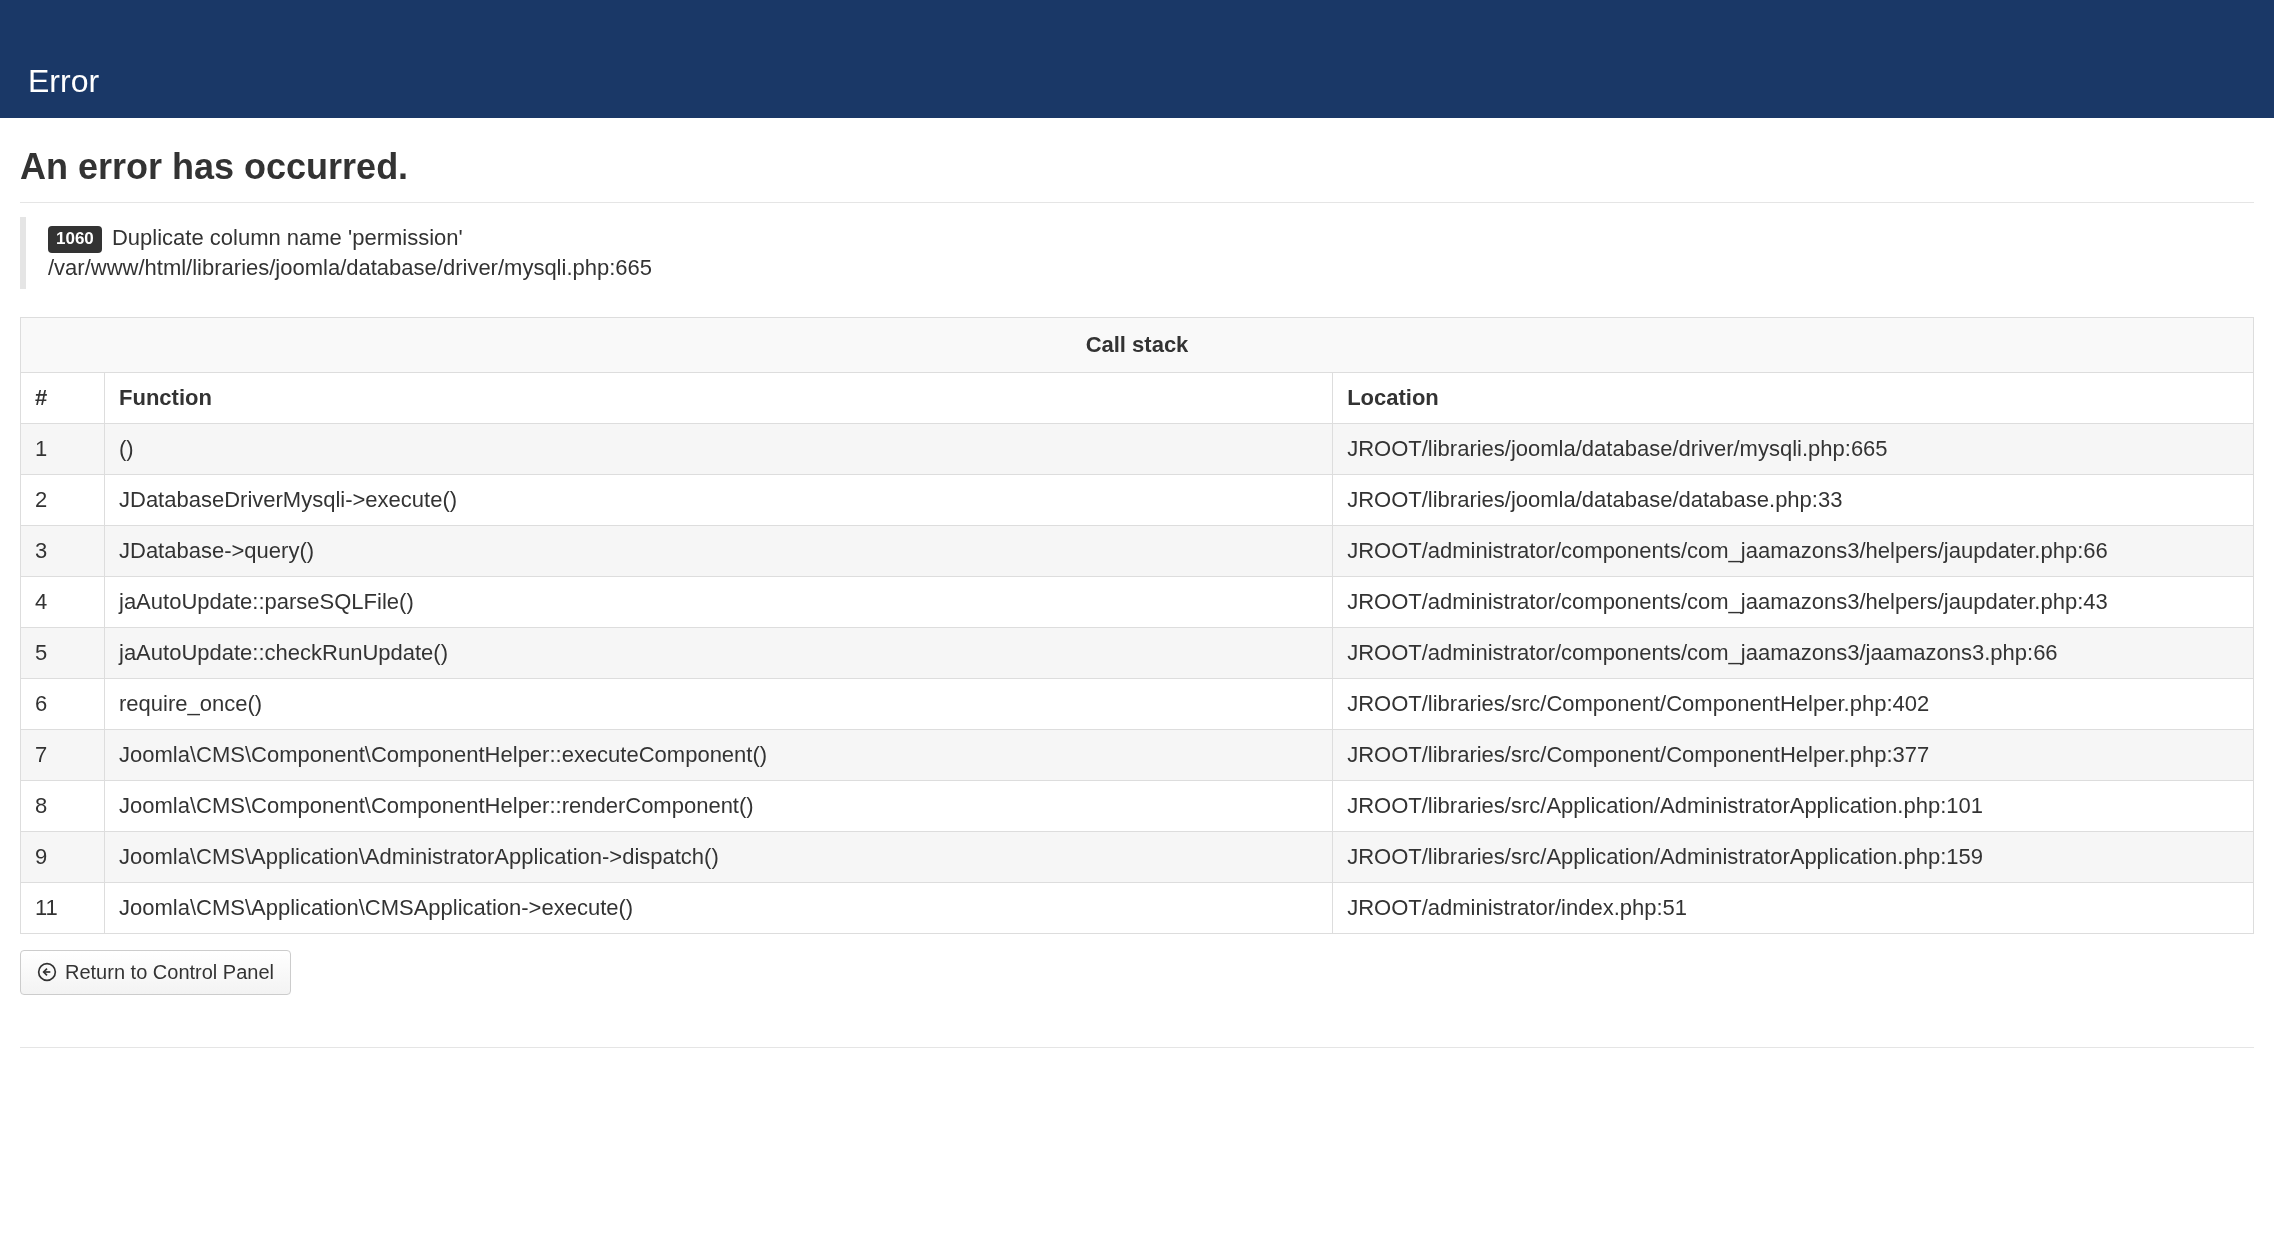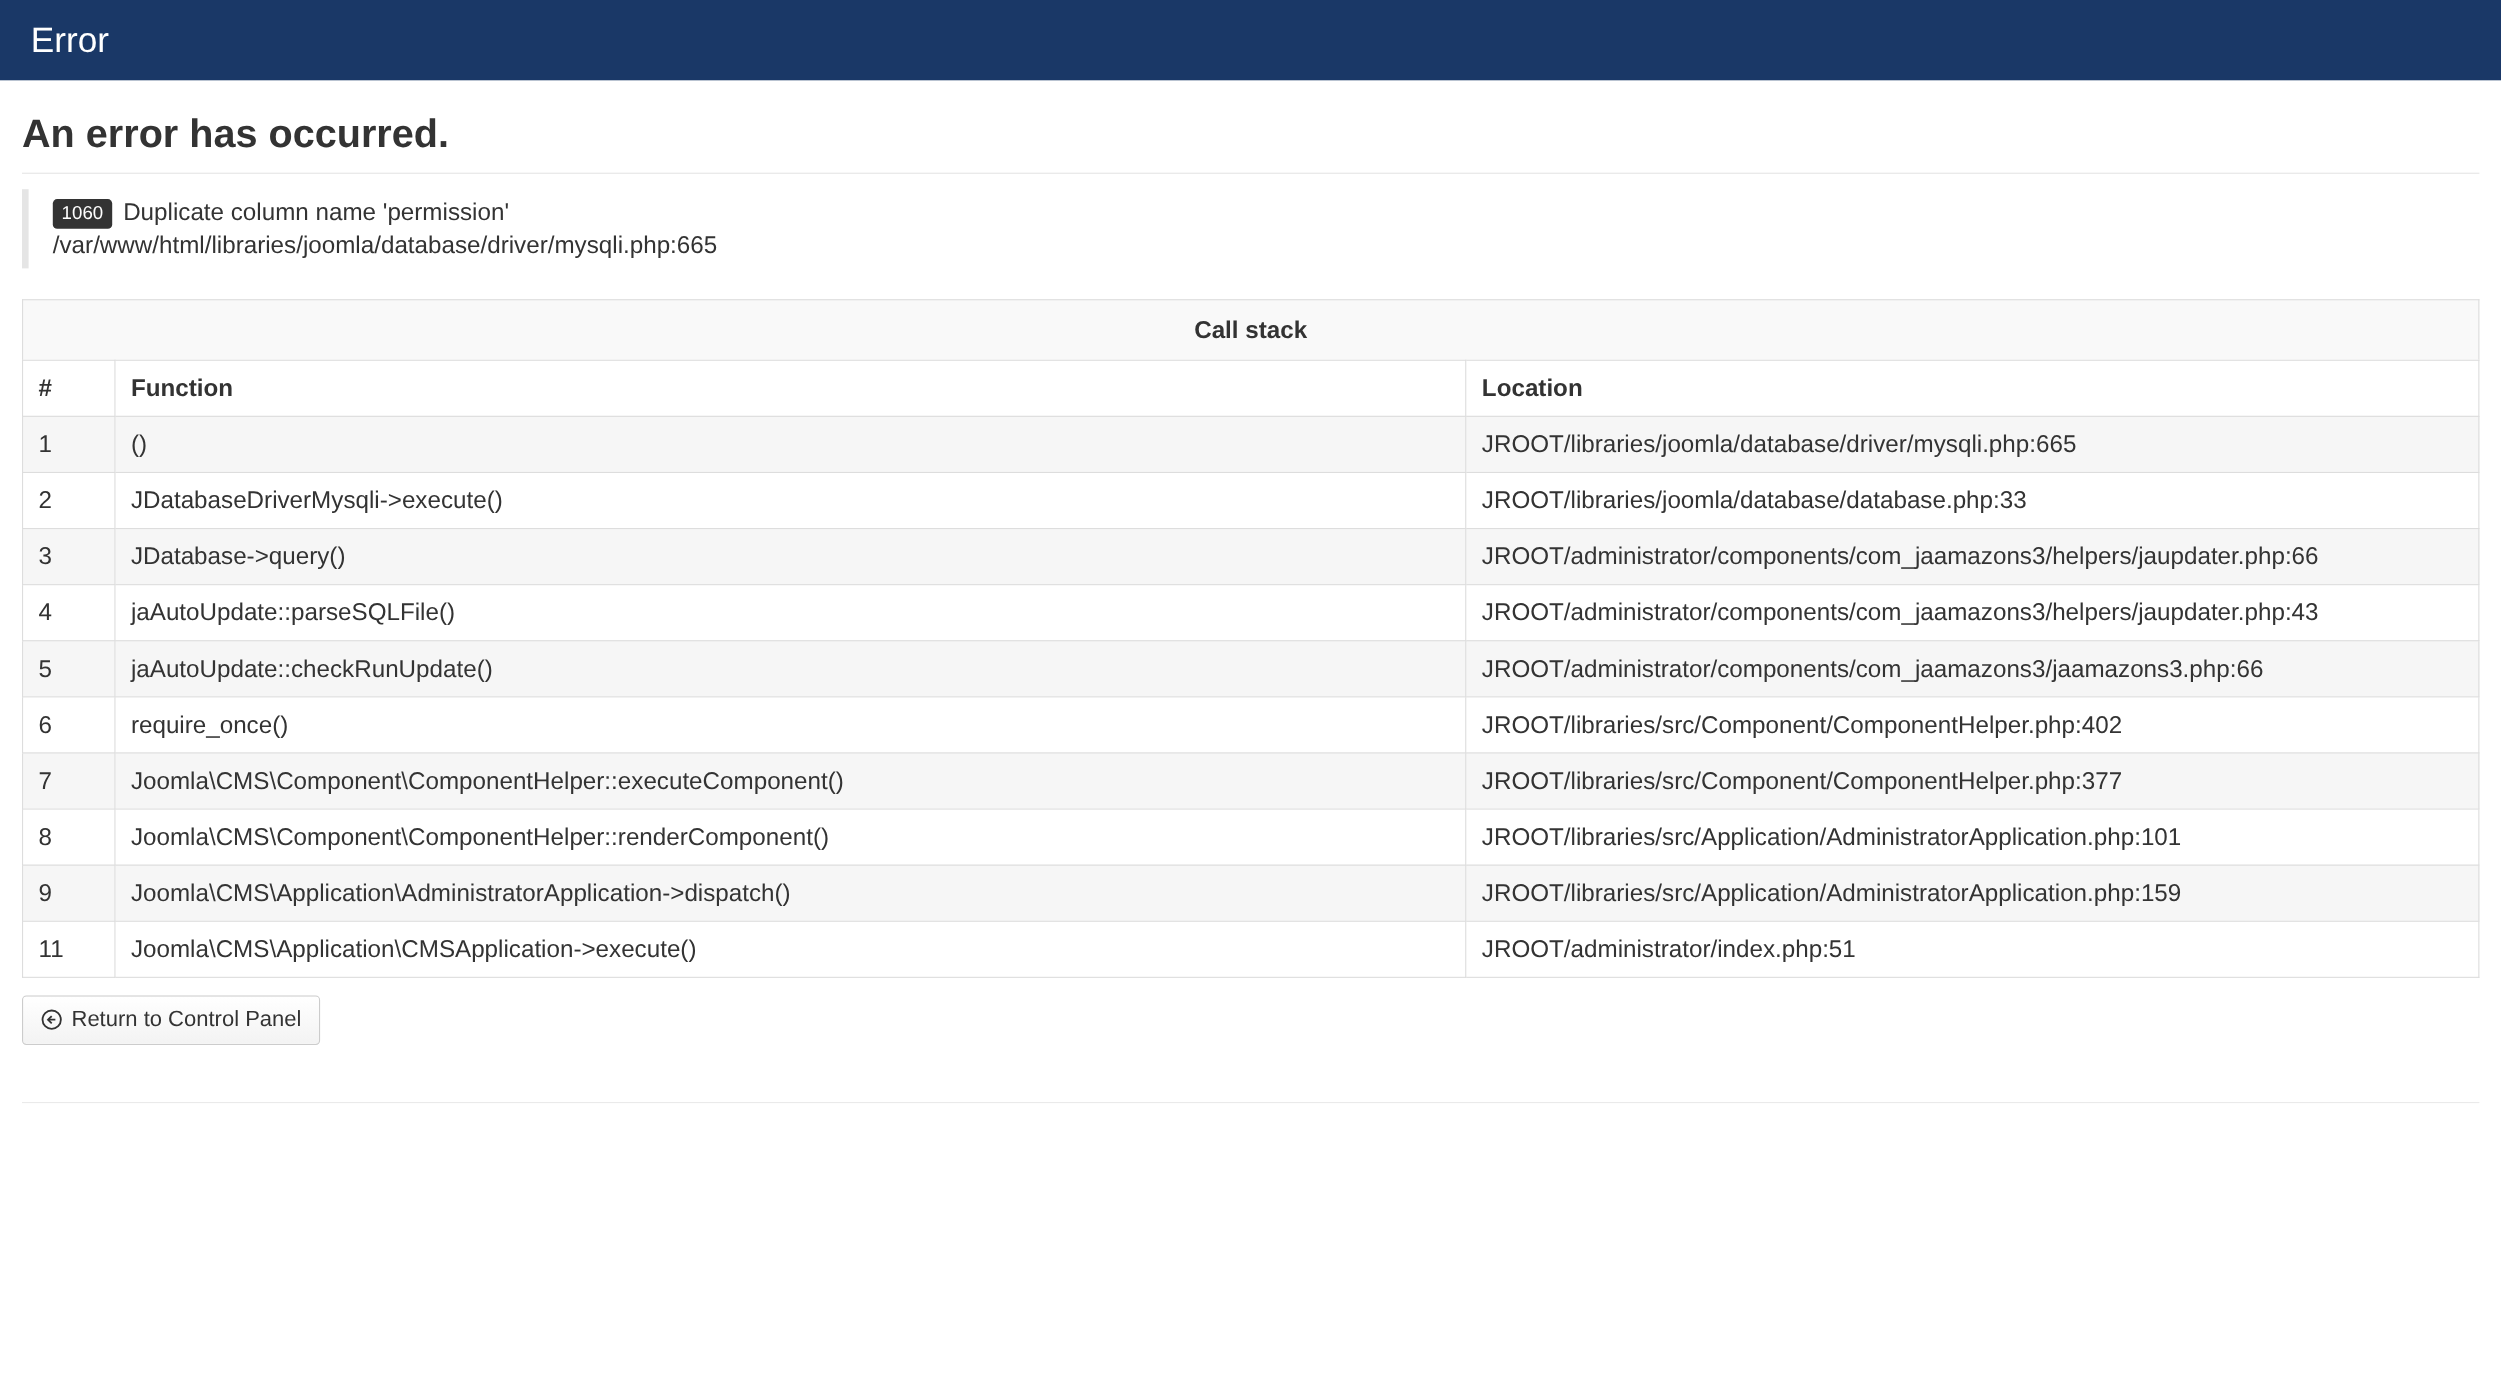--- a/index.html
+++ b/index.html
@@ -13,20 +13,21 @@
       background: #fff;
     }
     .header-bar {
       background: #1a3867;
       color: #fff;
       padding: 18px 28px;
     }
     .header-bar h1 {
       font-size: 32px;
       font-weight: 400;
+      margin-top: 45px;
     }
     .content {
       padding: 28px 20px 20px 20px;
     }
     .error-heading {
       font-size: 36px;
       font-weight: 700;
       margin-bottom: 14px;
     }
     hr.divider {
@@ -39,21 +40,21 @@
       padding: 6px 0 6px 22px;
       margin-bottom: 28px;
       font-size: 22px;
       line-height: 1.35;
     }
     .error-code {
       display: inline-block;
       background: #333;
       color: #fff;
       font-size: 17px;
-      font-weight: 400;
+      font-weight: 700;
       padding: 2px 8px;
       border-radius: 4px;
       vertical-align: 1px;
       margin-right: 4px;
       text-align: center;
     }
     .callstack-table {
       width: 100%;
       border-collapse: collapse;
       border: 1px solid #ddd;

